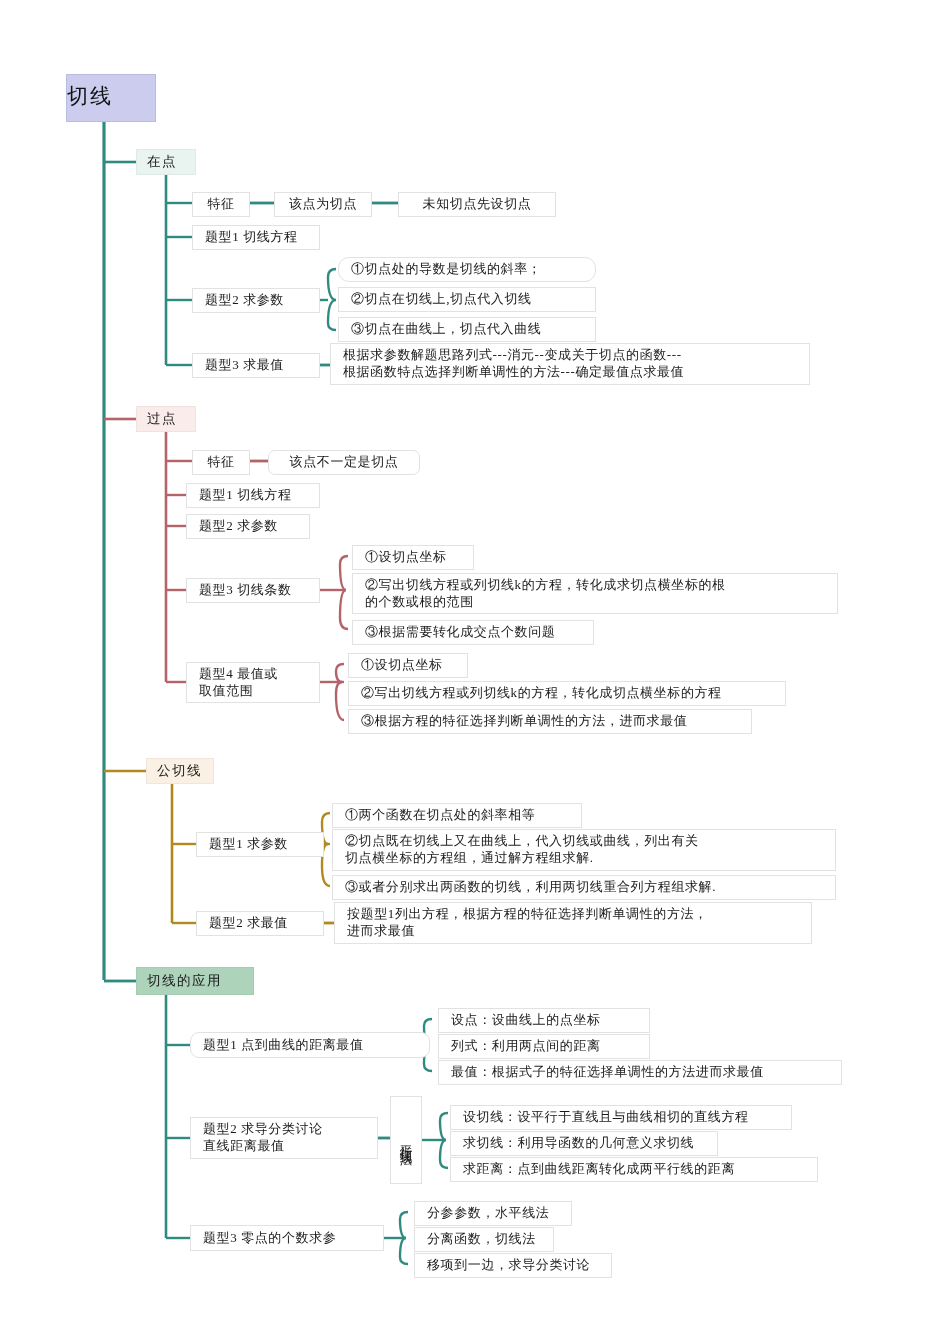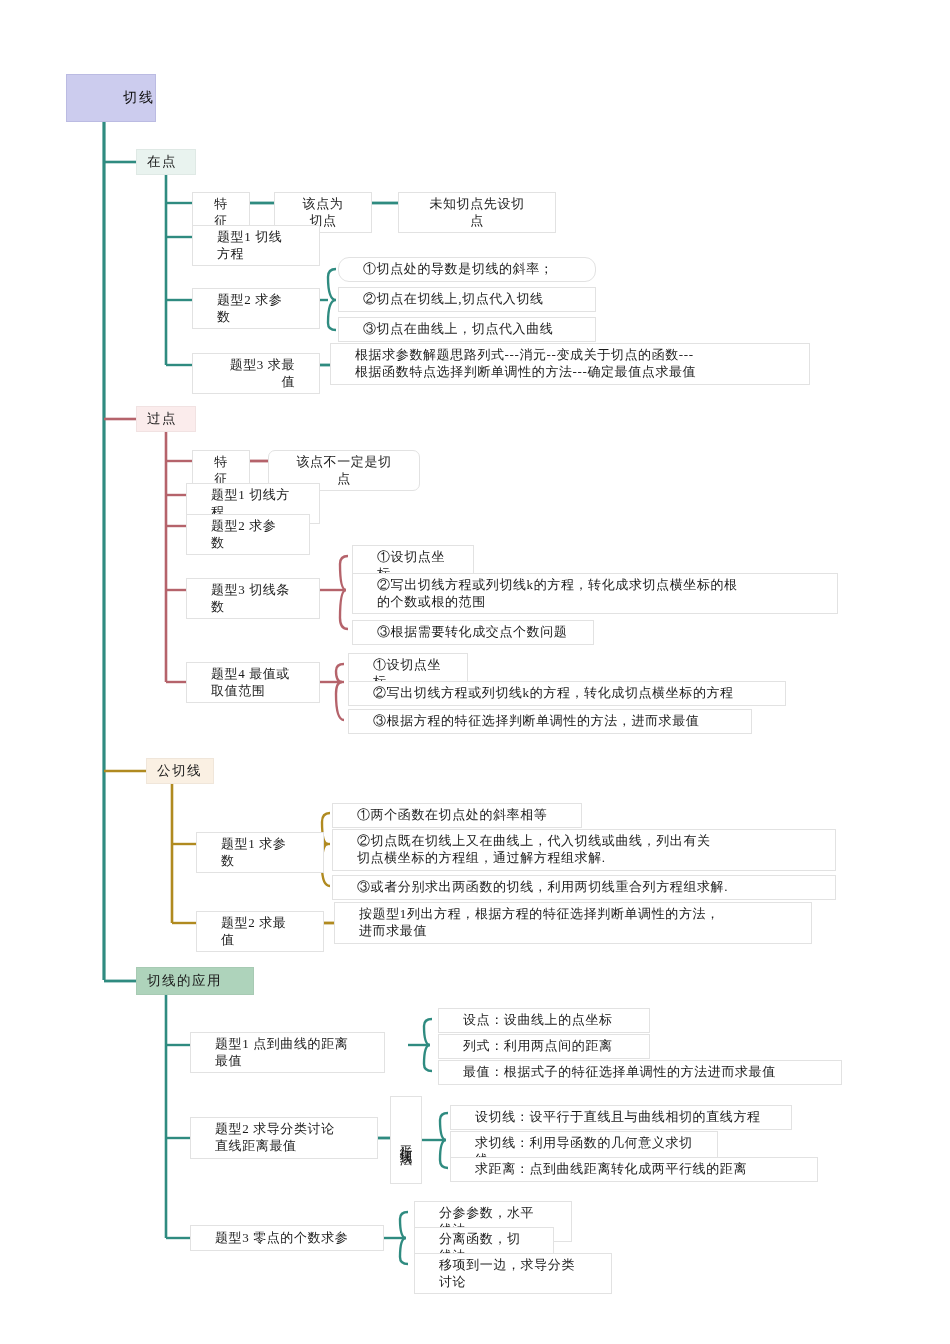--- a/index.html
+++ b/index.html
@@ -37,45 +37,46 @@
     display: flex;
     align-items: center;
     line-height: 1.28;
     white-space: pre-line;
   }
 
   
   .root {
     background: #ccccee;
     border: 1px solid #bbbbe2;
-    font-size: 14px;
+    font-size: 21px;
     letter-spacing: 2px;
-    justify-content: flex-end;
+    justify-content: flex-start;
     color: #111;
+    font-family: Liberation Mono, monospace;
   }
 
   
   .branch-head {
     font-size: 13.5px;
     letter-spacing: 1.5px;
     padding: 0 10px;
     justify-content: flex-start;
     border: 1px solid rgba(0,0,0,0.04);
   }
   .bh-zaidian    { background: #e9f3ef; }
   .bh-guodian    { background: #fbecec; }
   .bh-gongqiexian{ background: #faf0e3; }
   .bh-yingyong   { background: #aed3bb; }
 
   
   .box {
     background: #ffffff;
     border: 1px solid #e2e2e2;
     font-size: 13px;
-    padding: 3px 24px;
+    padding: 3px 12px;
     letter-spacing: 0.6px;
   }
   .box.center { justify-content: center; text-align: center; }
 
   .vertical {
     writing-mode: vertical-rl;
     text-orientation: upright;
     letter-spacing: 2px;
     justify-content: center;
     align-items: center;
@@ -204,21 +205,21 @@
       <div class="node branch-head bh-gongqiexian" style="left: 146px; top: 758px; width: 68px; min-height: 26px;"><span>公切线</span></div>
       <div class="node box" style="left: 196px; top: 832px; width: 128px; min-height: 24px;"><span>题型1  求参数</span></div>
       <div class="node box" style="left: 332px; top: 803px; width: 250px; min-height: 23px;"><span>①两个函数在切点处的斜率相等</span></div>
       <div class="node box" style="left: 332px; top: 829px; width: 504px; min-height: 42px;"><span>②切点既在切线上又在曲线上，代入切线或曲线，列出有关
 切点横坐标的方程组，通过解方程组求解.</span></div>
       <div class="node box" style="left: 332px; top: 875px; width: 504px; min-height: 23px;"><span>③或者分别求出两函数的切线，利用两切线重合列方程组求解.</span></div>
       <div class="node box" style="left: 196px; top: 911px; width: 128px; min-height: 24px;"><span>题型2  求最值</span></div>
       <div class="node box" style="left: 334px; top: 902px; width: 478px; min-height: 42px;"><span>按题型1列出方程，根据方程的特征选择判断单调性的方法，
 进而求最值</span></div>
       <div class="node branch-head bh-yingyong" style="left: 136px; top: 967px; width: 118px; min-height: 28px;"><span>切线的应用</span></div>
-      <div class="node box" style="left: 190px; top: 1032px; width: 195px; min-height: 26px;"><span>题型1  点到曲线的距离最值</span></div>
+      <div class="node box" style="left: 190px; top: 1032px; width: 240px; min-height: 26px; border-radius: 9px;"><span>题型1  点到曲线的距离最值</span></div>
       <div class="node box" style="left: 438px; top: 1008px; width: 212px; min-height: 23px;"><span>设点：设曲线上的点坐标</span></div>
       <div class="node box" style="left: 438px; top: 1034px; width: 212px; min-height: 23px;"><span>列式：利用两点间的距离</span></div>
       <div class="node box" style="left: 438px; top: 1060px; width: 404px; min-height: 23px;"><span>最值：根据式子的特征选择单调性的方法进而求最值</span></div>
       <div class="node box" style="left: 190px; top: 1117px; width: 188px; min-height: 42px;"><span>题型2  求导分类讨论
         直线距离最值</span></div>
       <div class="node box vertical" style="left: 390px; top: 1096px; width: 32px; min-height: 88px;"><span>平行切线法</span></div>
       <div class="node box" style="left: 450px; top: 1105px; width: 342px; min-height: 23px;"><span>设切线：设平行于直线且与曲线相切的直线方程</span></div>
       <div class="node box" style="left: 450px; top: 1131px; width: 268px; min-height: 23px;"><span>求切线：利用导函数的几何意义求切线</span></div>
       <div class="node box" style="left: 450px; top: 1157px; width: 368px; min-height: 23px;"><span>求距离：点到曲线距离转化成两平行线的距离</span></div>
       <div class="node box" style="left: 190px; top: 1225px; width: 194px; min-height: 26px;"><span>题型3  零点的个数求参</span></div>

